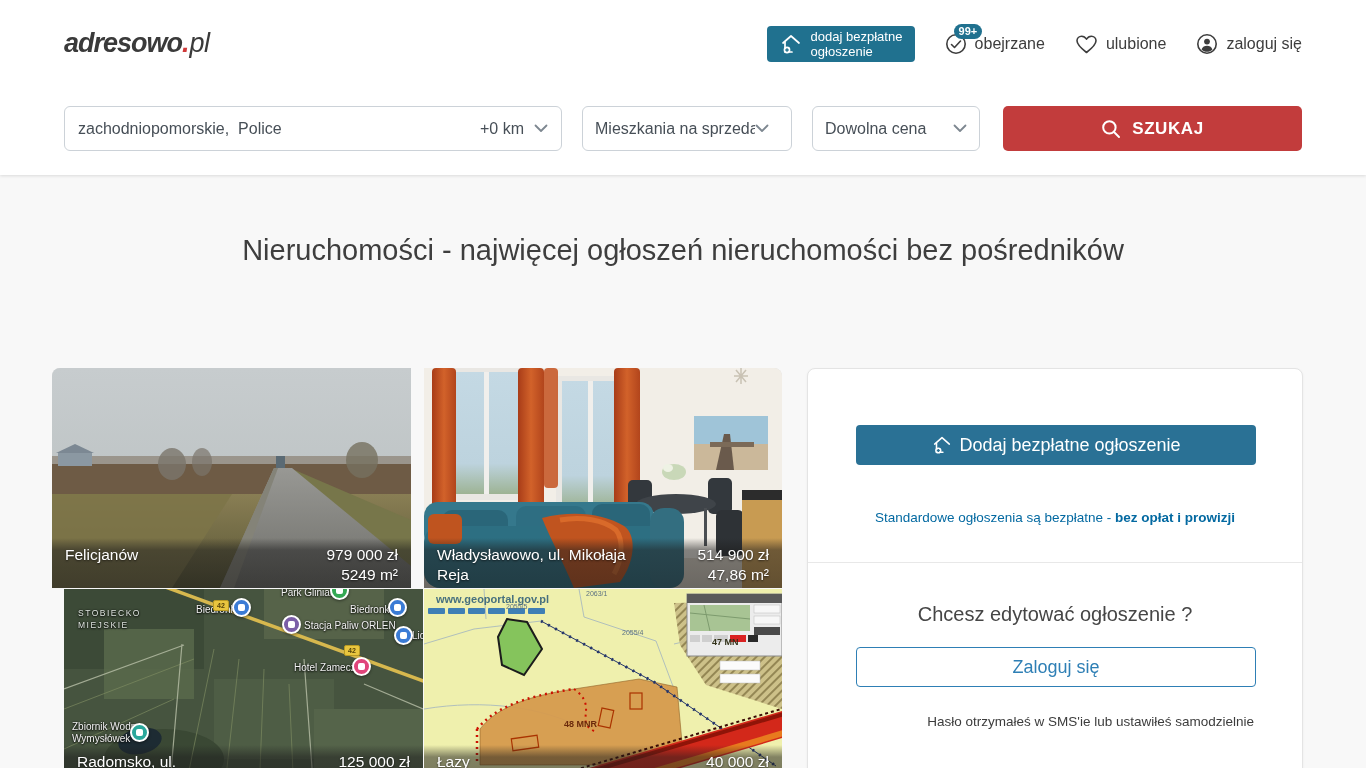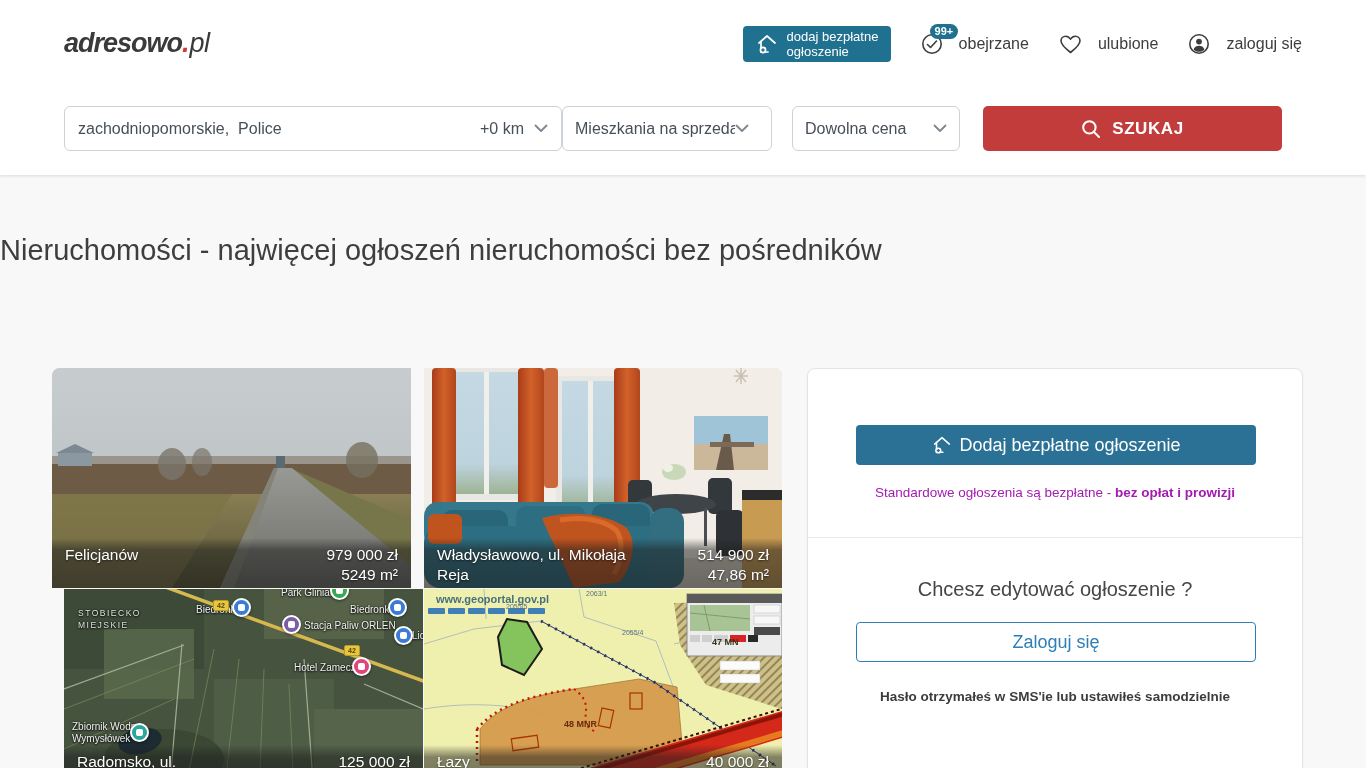--- a/index.html
+++ b/index.html
@@ -12,41 +12,41 @@
             box-shadow:0 1px 3px rgba(0,0,0,.12); }
   .logo { position:absolute; left:64px; top:28px; font-style:italic; font-size:27px; color:#3a3a3a; cursor:pointer; }
   .logo .b { font-weight:700; letter-spacing:-1px; }
   .logo .dot { color:#d03a3a; font-weight:700; }
   .logo .tld { font-weight:400; letter-spacing:-0.5px; }
 
   .top-actions { position:absolute; right:64px; top:26px; display:flex; align-items:center; gap:30px; }
   .btn-add { display:flex; align-items:center; gap:8px; background:#20718f; color:#fff; border:none;
              border-radius:4px; padding:6px 12px; font-size:13px; line-height:15px; height:36px;
              font-family:inherit; cursor:pointer; text-align:left; }
-  .top-link { display:flex; align-items:center; gap:16px; color:#3d3d3d; font-size:16px; cursor:pointer; position:relative; }
+  .top-link { display:flex; align-items:center; gap:8px; color:#3d3d3d; font-size:16px; cursor:pointer; position:relative; }
   .badge { position:absolute; top:-9px; left:9px; background:#20718f; color:#fff; font-size:11px; font-weight:700;
            padding:1px 5px 2px; border-radius:8px; line-height:12px; }
   .icon-wrap { position:relative; display:flex; }
 
   
   .search-row { position:absolute; top:106px; left:64px; display:flex; }
   .field { background:#fff; border:1px solid #ccd2d8; border-radius:6px; height:45px; display:flex;
            align-items:center; color:#474f57; font-size:16px; }
-  .f-loc { width:498px; padding:0 13px; }
+  .f-loc { width:498px; padding:0 13px; margin-right:20px; }
   .f-loc input { border:none; outline:none; flex:1; font-size:16px; color:#474f57; font-family:inherit; background:transparent; }
   .f-loc .radius { color:#474f57; margin-right:10px; }
   .f-cat { width:210px; padding:0 12px; margin-right:20px; cursor:pointer; }
   .f-price { width:168px; padding:0 12px; margin-right:23px; justify-content:space-between; cursor:pointer; }
   .trunc { white-space:nowrap; overflow:hidden; max-width:160px; }
   .btn-search { width:299px; height:45px; background:#c23c3c; color:#fff; border:none; border-radius:5px;
                 font-size:17px; font-weight:700; letter-spacing:.6px; display:flex; align-items:center;
                 justify-content:center; gap:11px; font-family:inherit; cursor:pointer; }
 
   
-  .hero-title { position:absolute; top:230px; left:0; width:1366px; text-align:left; color:#3e3e3e;
+  .hero-title { position:absolute; top:230px; left:0; width:1366px; text-align:center; color:#3e3e3e;
                 font-weight:400; font-size:29px; line-height:40px; letter-spacing:0; }
 
   
   .card { position:absolute; overflow:hidden; cursor:pointer; background:#ddd; }
   .card svg.scene { position:absolute; inset:0; display:block; }
   .c1 { left:52px; top:368px; width:359px; height:220px; border-top-left-radius:8px; }
   .c2 { left:424px; top:368px; width:358px; height:220px; border-top-right-radius:8px; }
   .c3 { left:64px;  top:589px; width:359px; height:206px; }
   .c4 { left:424px; top:589px; width:358px; height:206px; }
   .overlay { position:absolute; left:0; right:0; bottom:0; height:50px; padding:7px 13px 8px;
@@ -76,27 +76,27 @@
 
   
   .panel { position:absolute; left:807px; top:368px; width:496px; height:520px; background:#fff;
            border:1px solid #e4e4e4; border-radius:8px; box-shadow:0 1px 3px rgba(0,0,0,.05); }
   .panel h2 { font-size:20px; font-weight:400; color:#464646; text-align:center; }
   .sec1 { padding:56px 48px 0; }
   .sec1 h2 { margin-bottom:29px; }
   .btn-teal { width:400px; height:40px; background:#2a7195; color:#fff; border:none; border-radius:4px;
               font-size:18px; font-family:inherit; display:flex; align-items:center; justify-content:center;
               gap:6px; cursor:pointer; }
-  .note { text-align:center; font-size:13.5px; color:#a21caf; margin-top:20px; padding-bottom:37px; }
+  .note { text-align:center; font-size:13.5px; color:#0369a1; margin-top:45px; padding-bottom:37px; }
   .divider { border:none; border-top:1px solid #e8e8e8; margin:0; }
   .sec2 { padding:40px 48px 0; }
   .sec2 h2 { margin-bottom:21px; }
   .btn-outline { width:400px; height:40px; background:#fff; border:1px solid #2e7fb5; border-radius:4px;
                  color:#2e7fb5; font-size:18px; font-family:inherit; cursor:pointer; }
-  .note2 { text-align:center; font-size:13.5px; color:#3c3c3c; margin-top:27px;font-weight:bold; }
+  .note2 { text-align:right; font-size:13.5px; color:#3c3c3c; margin-top:27px; }
 
   svg.ic { display:block; }
 </style>
 </head>
 <body>
 
 <div class="page">
 
   <div class="header">
     <div class="logo">

